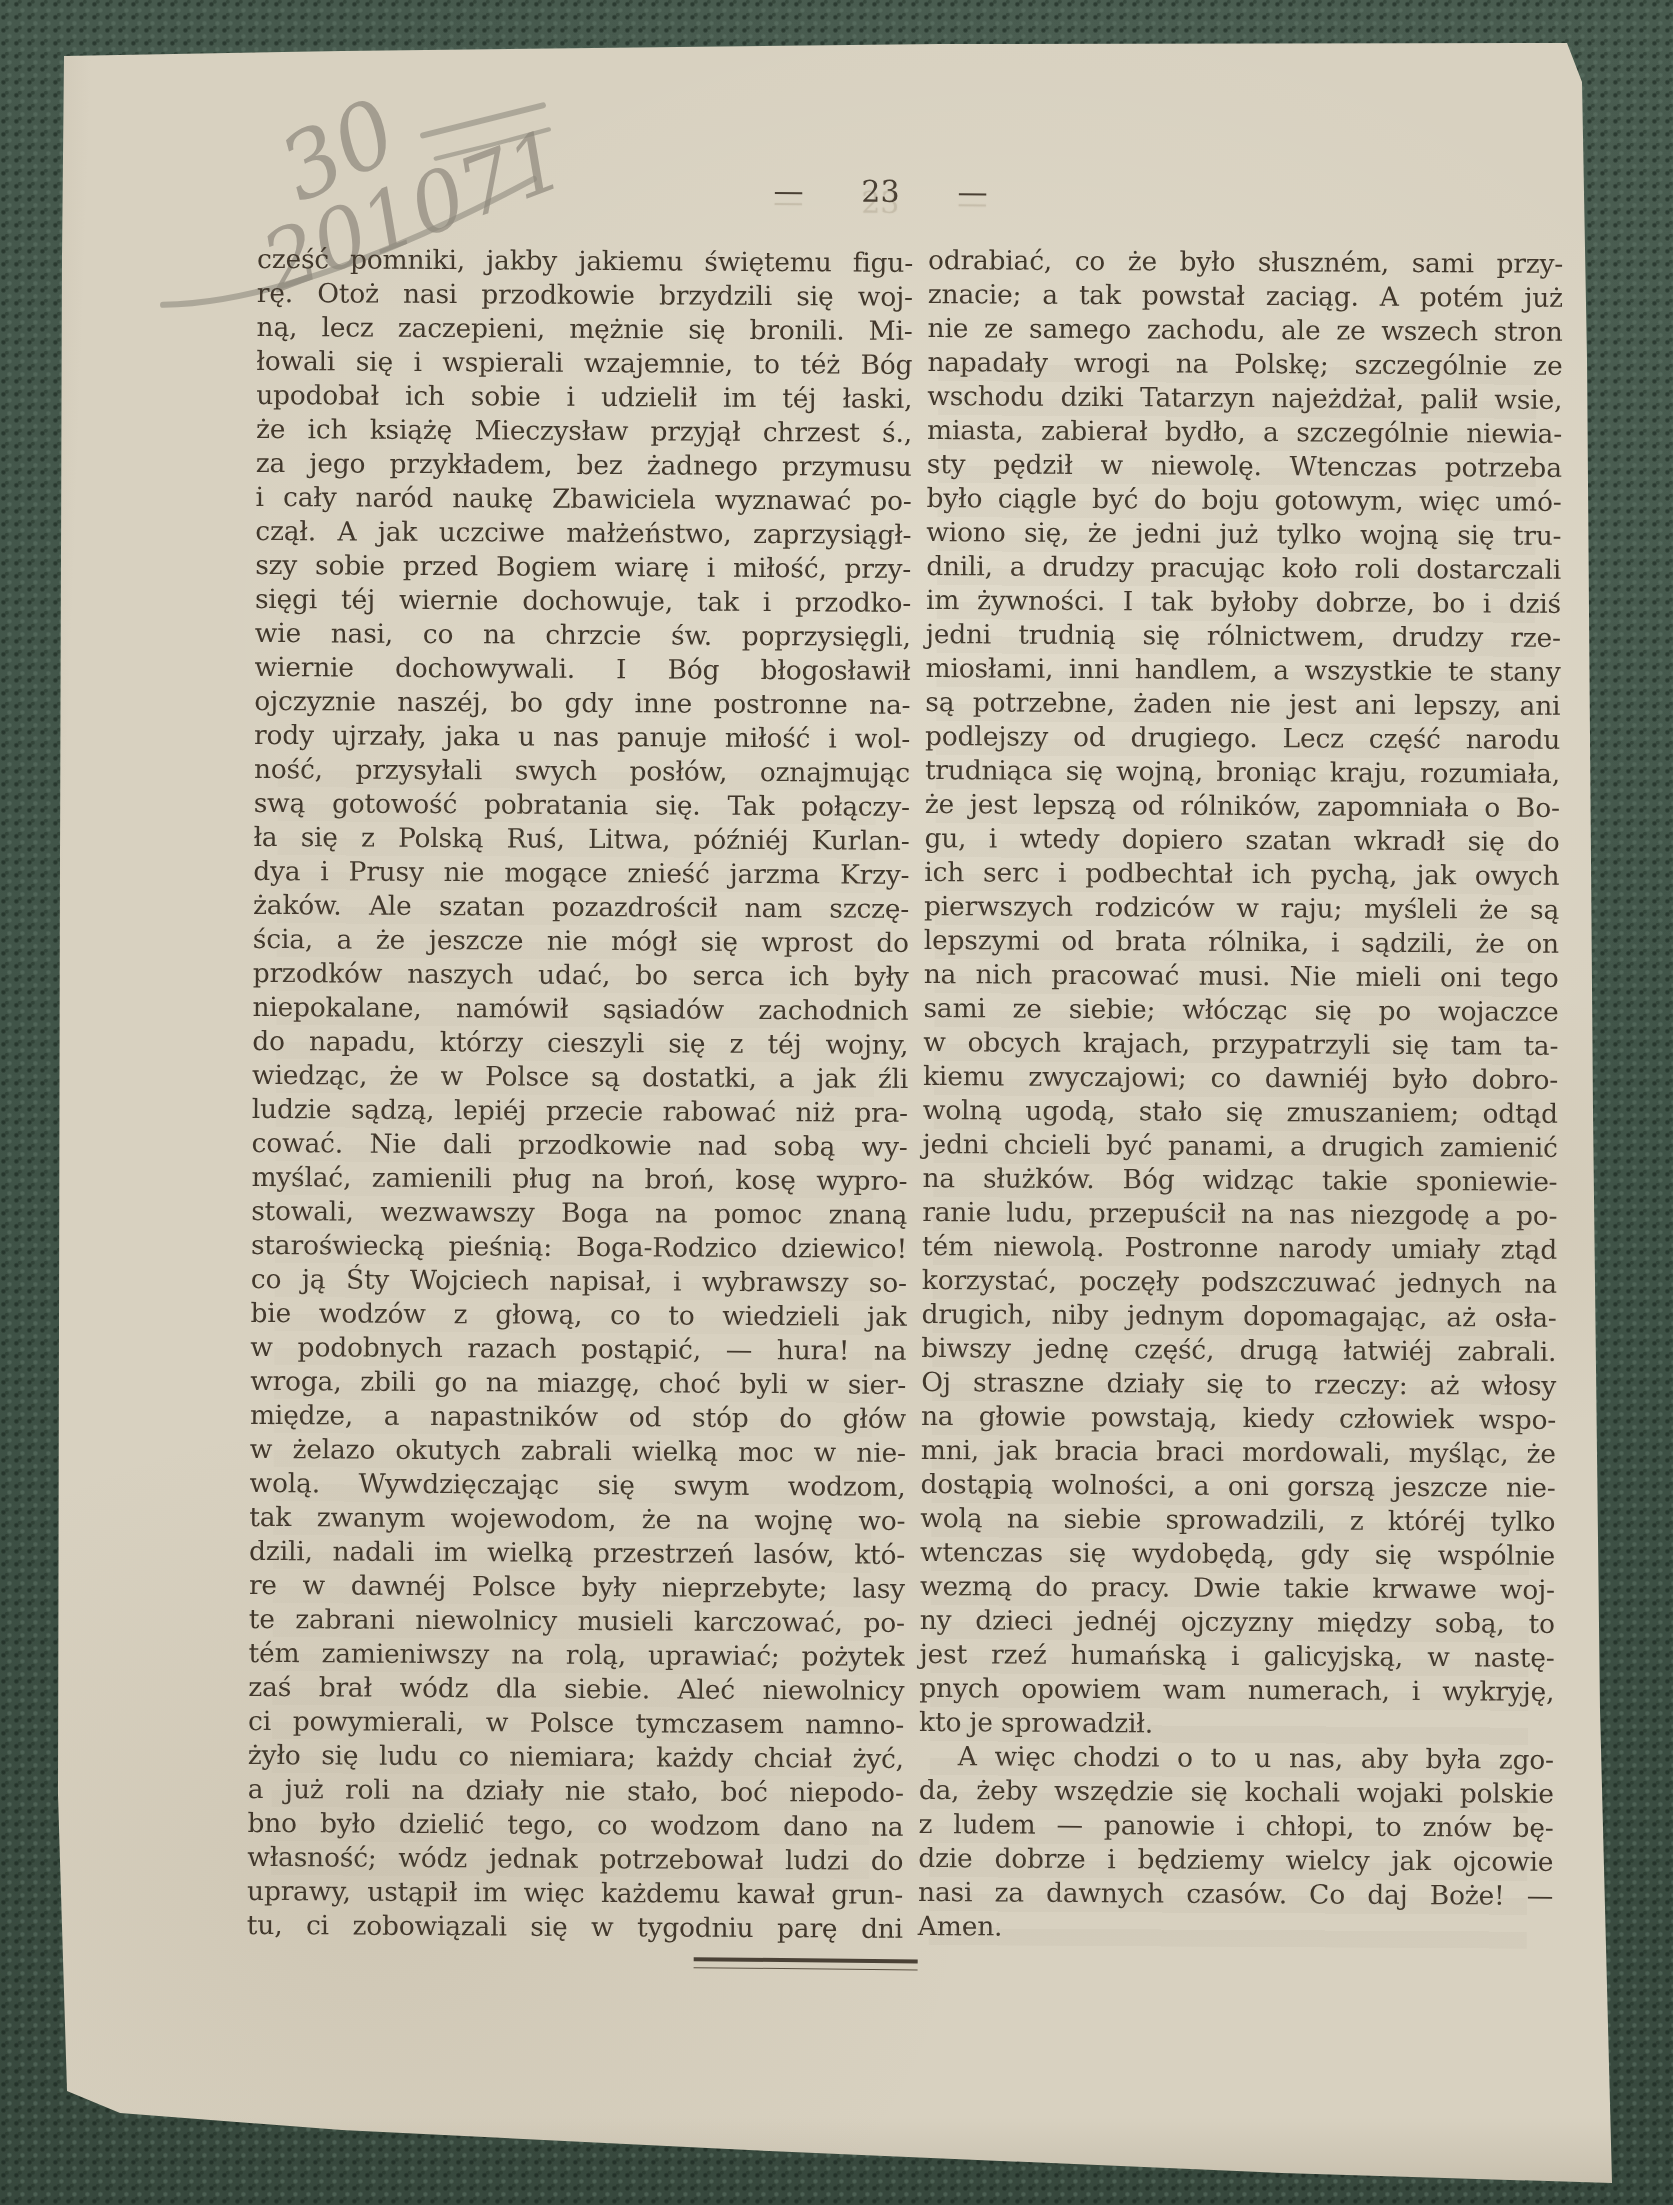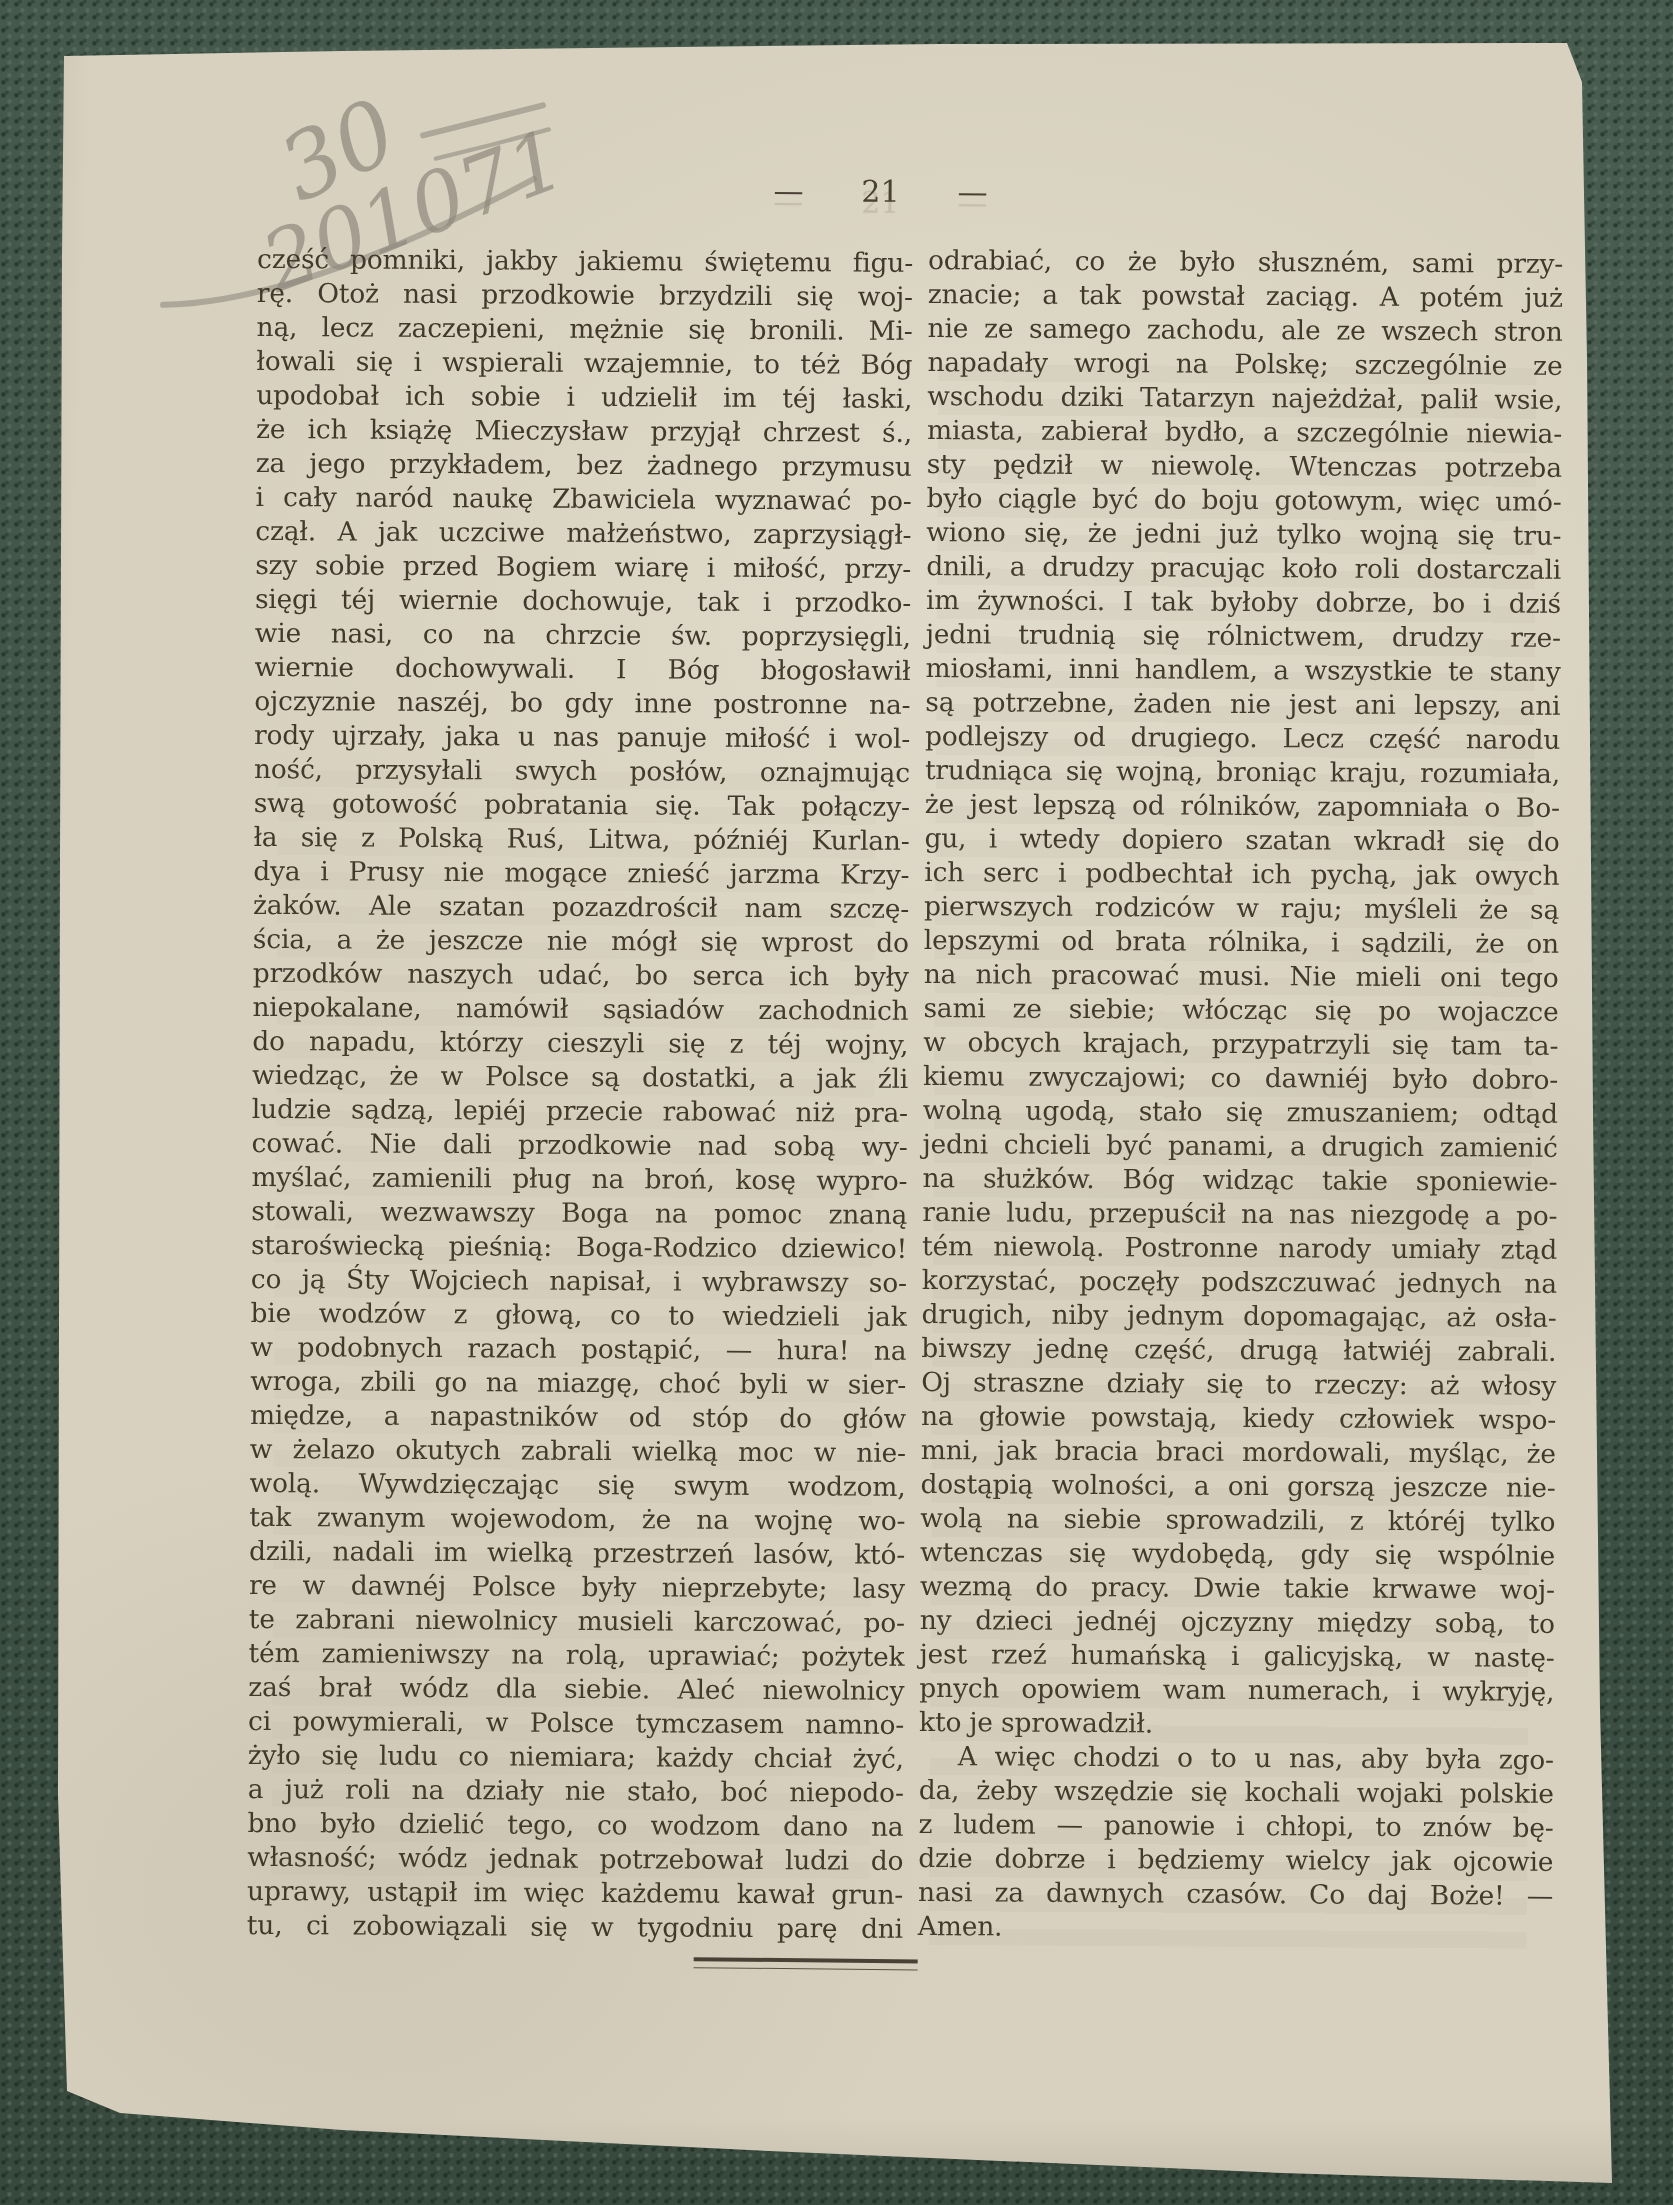--- a/index.html
+++ b/index.html
@@ -78,21 +78,21 @@
       <svg class="pencil" viewBox="0 0 620 340" width="530" height="291">
         <text x="150" y="165" font-size="105" transform="rotate(-26 210 130)">30</text>
         <path d="M 315 108 C 360 96, 410 84, 455 72" stroke-width="7"></path>
         <path d="M 330 135 C 375 124, 420 112, 462 100" stroke-width="5"></path>
         <text x="135" y="282" font-size="96" transform="rotate(-21 170 260)">201071</text>
         <path d="M 12 308 C 110 306, 255 262, 445 158" stroke-width="7"></path>
       </svg>
 
       <div class="page-header">
         <span>—</span>
-        <span>21</span>
+        <span>23</span>
         <span>—</span>
       </div>
 
       <div class="col" id="lines-left">
           <div class="line">cześć pomniki, jakby jakiemu świętemu figu-</div>
           <div class="line">rę.  Otoż nasi przodkowie brzydzili się woj-</div>
           <div class="line">ną, lecz zaczepieni, mężnie się bronili.  Mi-</div>
           <div class="line">łowali się i wspierali wzajemnie, to téż Bóg</div>
           <div class="line">upodobał ich sobie i udzielił im téj łaski,</div>
           <div class="line">że ich książę Mieczysław przyjął chrzest ś.,</div>

